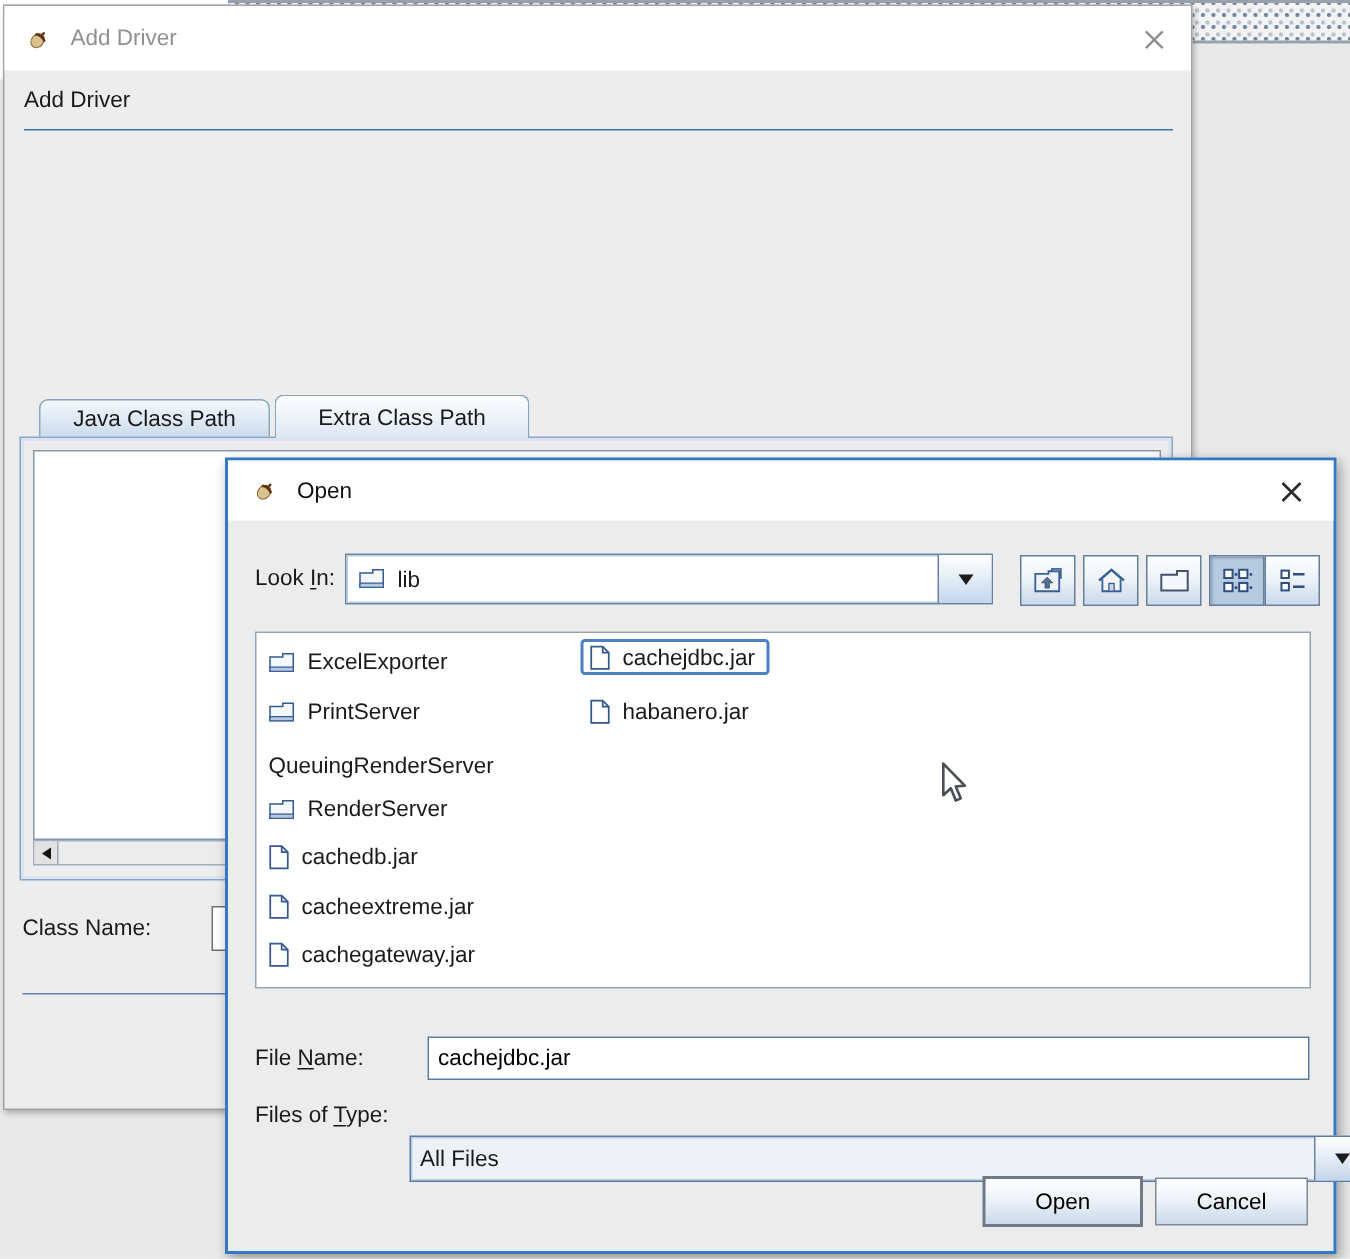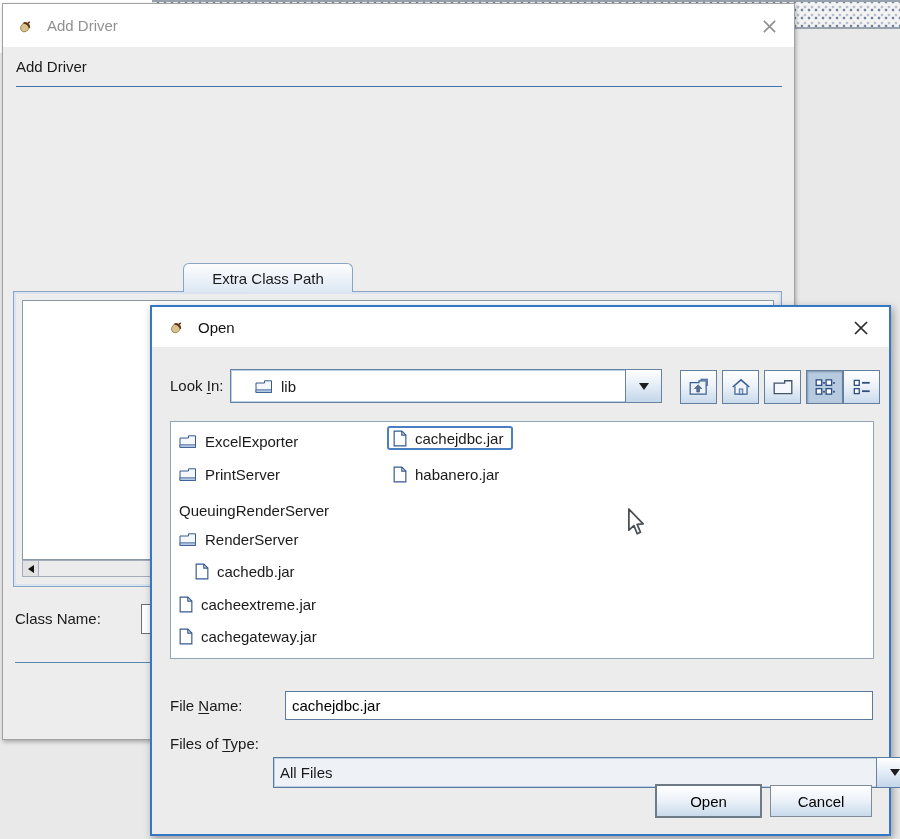--- a/index.html
+++ b/index.html
@@ -72,21 +72,21 @@
   }
   .op-titlebar { left:0; top:0; width:100%; height:40px; background:#fff; display:flex; align-items:center; padding-left:16px; }
   .op-title { margin-left:12px; color:#111; }
   .op-close { right:16px; top:9px; width:24px; height:24px; display:flex; align-items:center; justify-content:center; }
   .op-lookin-label { left:18px; top:70px; }
   .op-combo {
     left:78px; top:62px; width:432px; height:34px; background:#fff;
     border:1px solid #6b83a2; box-shadow:inset 0 0 0 1px #b9cfe6;
     display:flex; align-items:center;
   }
-  .op-combo .val { display:flex; align-items:center; gap:8px; padding-left:24px; flex:1; }
+  .op-combo .val { display:flex; gap:8px; padding-left:8px; flex:1; }
   .op-combo-arrow { width:36px; height:100%; border-left:1px solid #6b83a2;
     background:linear-gradient(180deg,#ffffff,#e6eef7 45%,#c3d6ea); display:flex; align-items:center; justify-content:center; }
   .tb-btn { top:63px; width:37px; height:34px; }
   .tb-btn.pressed { background:#b7cbe0; box-shadow:inset 1px 1px 2px rgba(60,80,110,0.45); }
   .op-filelist { left:18px; top:114px; width:704px; height:238px; background:#fff; border:1px solid #94a2b2;text-decoration:underline; }
   .fitem { position:absolute; display:flex; align-items:center; gap:8px; height:24px; }
   .fitem .flabel { white-space:nowrap; }
   .fitem.selected { border:2px solid #4a7fc1; border-radius:3px; padding:0 8px 0 4px; background:#fff; }
   .op-label { left:18px; }
   .op-nameinput { left:133px; top:384px; width:588px; height:29px; background:#fff; border:1px solid #5a7aa0; font:inherit; padding:0 6px; }
@@ -176,20 +176,23 @@
   <div class="abs ad-close">
     <svg width="15" height="15" class="x-icon dim">
         <use href="#i-x"></use>
       </svg>
   </div>
 
   <div class="abs ad-heading">Add Driver</div>
   <div class="abs ad-underline"></div>
 
 
+  <div class="abs tab unsel">
+    <span>Java Class Path</span>
+  </div>
   <div class="abs tab sel">
     <span>Extra Class Path</span>
   </div>
 
   <div class="abs ad-panel">
     <div class="abs ad-list"></div>
     <div class="abs ad-hscroll">
       <div class="ad-scrollbtn">
         <span class="tri-left"></span>
       </div>
@@ -272,21 +275,21 @@
           <use href="#i-folder"></use>
         </svg>
       <span class="flabel">QueuingRenderServer</span>
     </div>
     <div class="fitem" style="left:8px; top:105px;">
       <svg width="18" height="15">
           <use href="#i-folder"></use>
         </svg>
       <span class="flabel">RenderServer</span>
     </div>
-    <div class="fitem" style="left:24px; top:137px;">
+    <div class="fitem" style="left:8px; top:137px;">
       <svg width="14" height="17">
           <use href="#i-file"></use>
         </svg>
       <span class="flabel">cachedb.jar</span>
     </div>
     <div class="fitem" style="left:8px; top:202px;">
       <svg width="14" height="17">
           <use href="#i-file"></use>
         </svg>
       <span class="flabel">cachegateway.jar</span>

